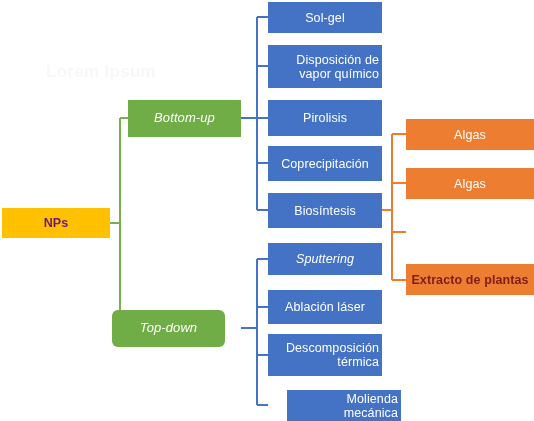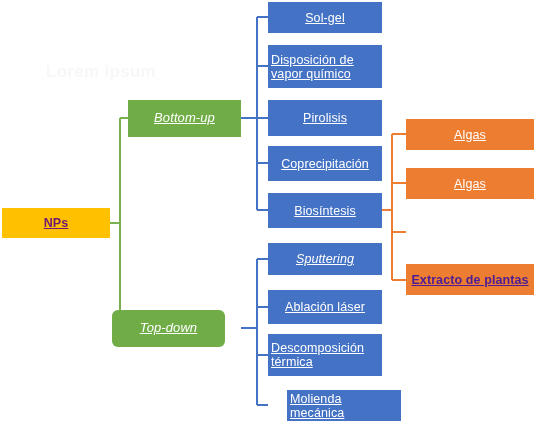--- a/index.html
+++ b/index.html
@@ -16,27 +16,26 @@
     height: 421px;
     background: #ffffff;
     overflow: hidden;
   }
   .node {
     position: absolute;
     box-sizing: border-box;
     display: flex;
     align-items: center;
     justify-content: center;
-    text-align: left;
+    text-align: right;
     line-height: 1.12;
     color: #ffffff;
     font-size: 12.5px;
     padding: 9px 3px;
     letter-spacing: .1px;
-    text-decoration: underline;
   }
   .node.root {
     background: #ffc000;
     color: #701a75;
     font-weight: bold;
     font-size: 12.5px;
   }
   .node.level1 {
     background: #70ad47;
     color: #ffffff;
@@ -49,21 +48,21 @@
   }
   .node.level2.italic {
     font-style: italic;
   }
   .node.level3 {
     background: #ed7d31;
     color: #ffffff;
     font-size: 12.5px;
   }
   .node.level3.emphasis {
-    color: #4c1d95;
+    color: #7f1d1d;
     font-weight: bold;
   }
   .watermark {
     position: absolute;
     color: #f7f7f7;
     font-size: 17px;
     font-weight: bold;
     letter-spacing: .3px;
     user-select: none;
   }

